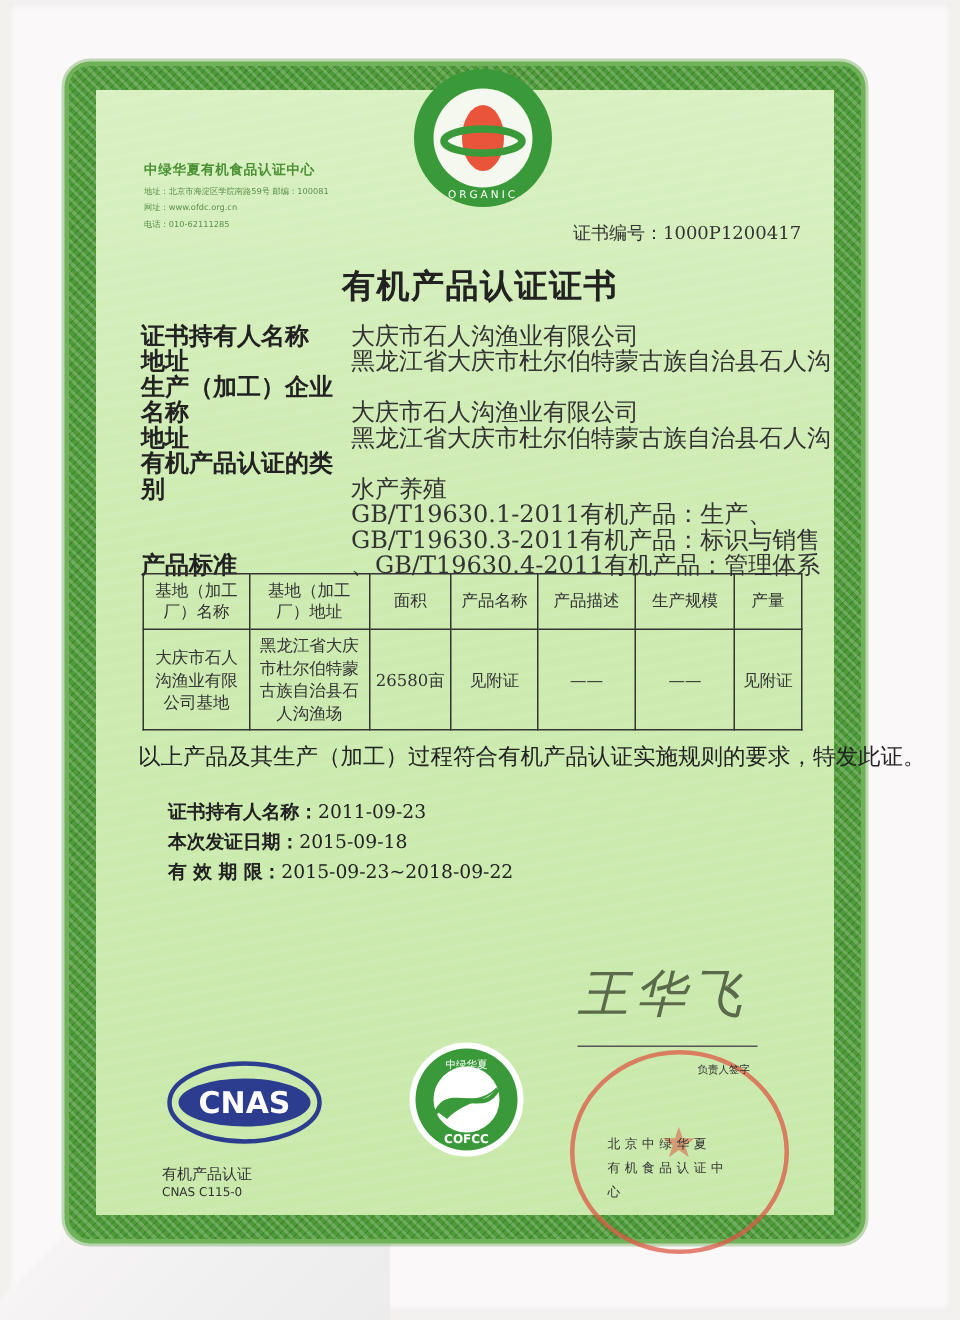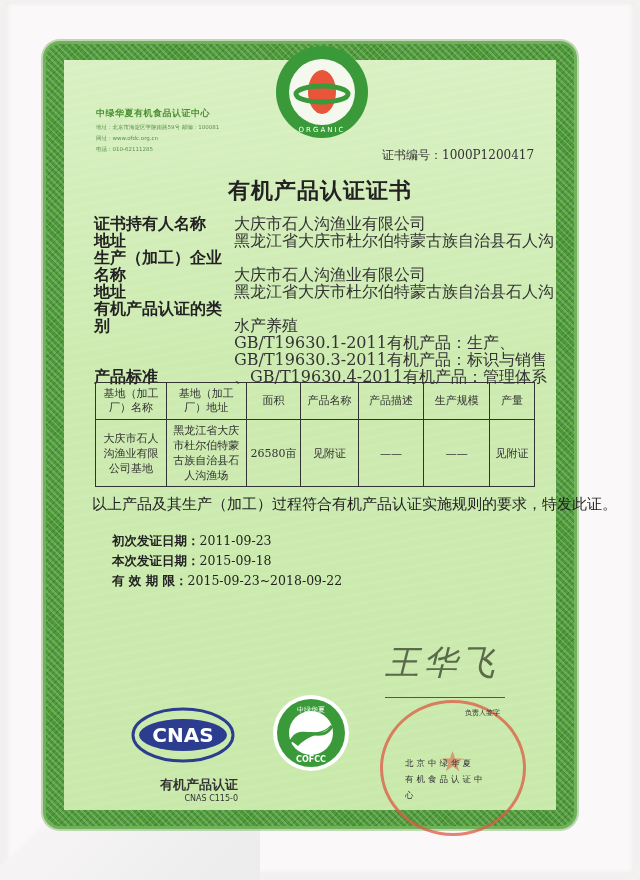--- a/index.html
+++ b/index.html
@@ -56,22 +56,22 @@
   }
   table.base th, table.base td { border:1.5px solid #333; text-align:center; padding:3px 2px; font-weight:normal; }
   table.base th { height:30px; line-height:14px; }
   table.base td { height:60px; line-height:15px; }
 
   .declaration { position:absolute; left:92px; top:495px; font-size:15px; color:#222; }
   .dates { position:absolute; left:112px; top:531px; font-size:12.5px; color:#222; }
   .date-row { line-height:20px; }
   .date-label { font-weight:bold; font-family:"DejaVu Sans", sans-serif; }
 
-  .cnas { position:absolute; left:108px; top:700px; width:130px; text-align:right; }
-  .cnas-sub { font-size:13px; color:#333; font-family:"DejaVu Sans", sans-serif; margin-top:2px;font-weight:bold;}
+  .cnas { position:absolute; left:108px; top:700px; width:130px; text-align:left; }
+  .cnas-sub { font-size:10px; color:#333; font-family:"DejaVu Sans", sans-serif; margin-top:2px;}
   .cnas-code { font-size:8px; color:#333; font-family:"DejaVu Sans", sans-serif; }
 
   .cofcc { position:absolute; left:270px; top:692px; width:82px; height:82px; }
 
   .signature { position:absolute; left:385px; top:640px; font-size:34px; color:#5a6a4a; font-family:"DejaVu Serif", serif; font-style:italic; letter-spacing:4px; }
   .sig-line { position:absolute; left:385px; top:697px; width:120px; border-top:1px solid #555; }
   .sig-caption { position:absolute; left:465px; top:708px; font-size:7px; color:#333; font-family:"DejaVu Sans", sans-serif;}
 
   .seal { position:absolute; left:380px; top:700px; width:140px; height:130px; border:3px solid rgba(220,90,70,0.75); border-radius:50%; }
   .seal-text { position:absolute; left:405px; top:755px; width:90px; text-align:left; font-size:8.5px; color:#333; line-height:16px; font-family:"DejaVu Sans", sans-serif; letter-spacing:3px;}
@@ -153,21 +153,21 @@
     <td>——</td>
     <td>见附证</td>
   </tr>
 </tbody>
   </table>
 
 <div class="declaration">以上产品及其生产（加工）过程符合有机产品认证实施规则的要求，特发此证。</div>
 
 <div class="dates">
   <div class="date-row">
-    <span class="date-label">初次发证日期：</span><span>2011-09-23</span>
+    <span class="date-label">证书持有人名称：</span><span>2011-09-23</span>
   </div>
   <div class="date-row">
     <span class="date-label">本次发证日期：</span><span>2015-09-18</span>
   </div>
   <div class="date-row">
     <span class="date-label">有 效 期 限：</span><span>2015-09-23~2018-09-22</span>
   </div>
 </div>
 
 <div class="cnas">

